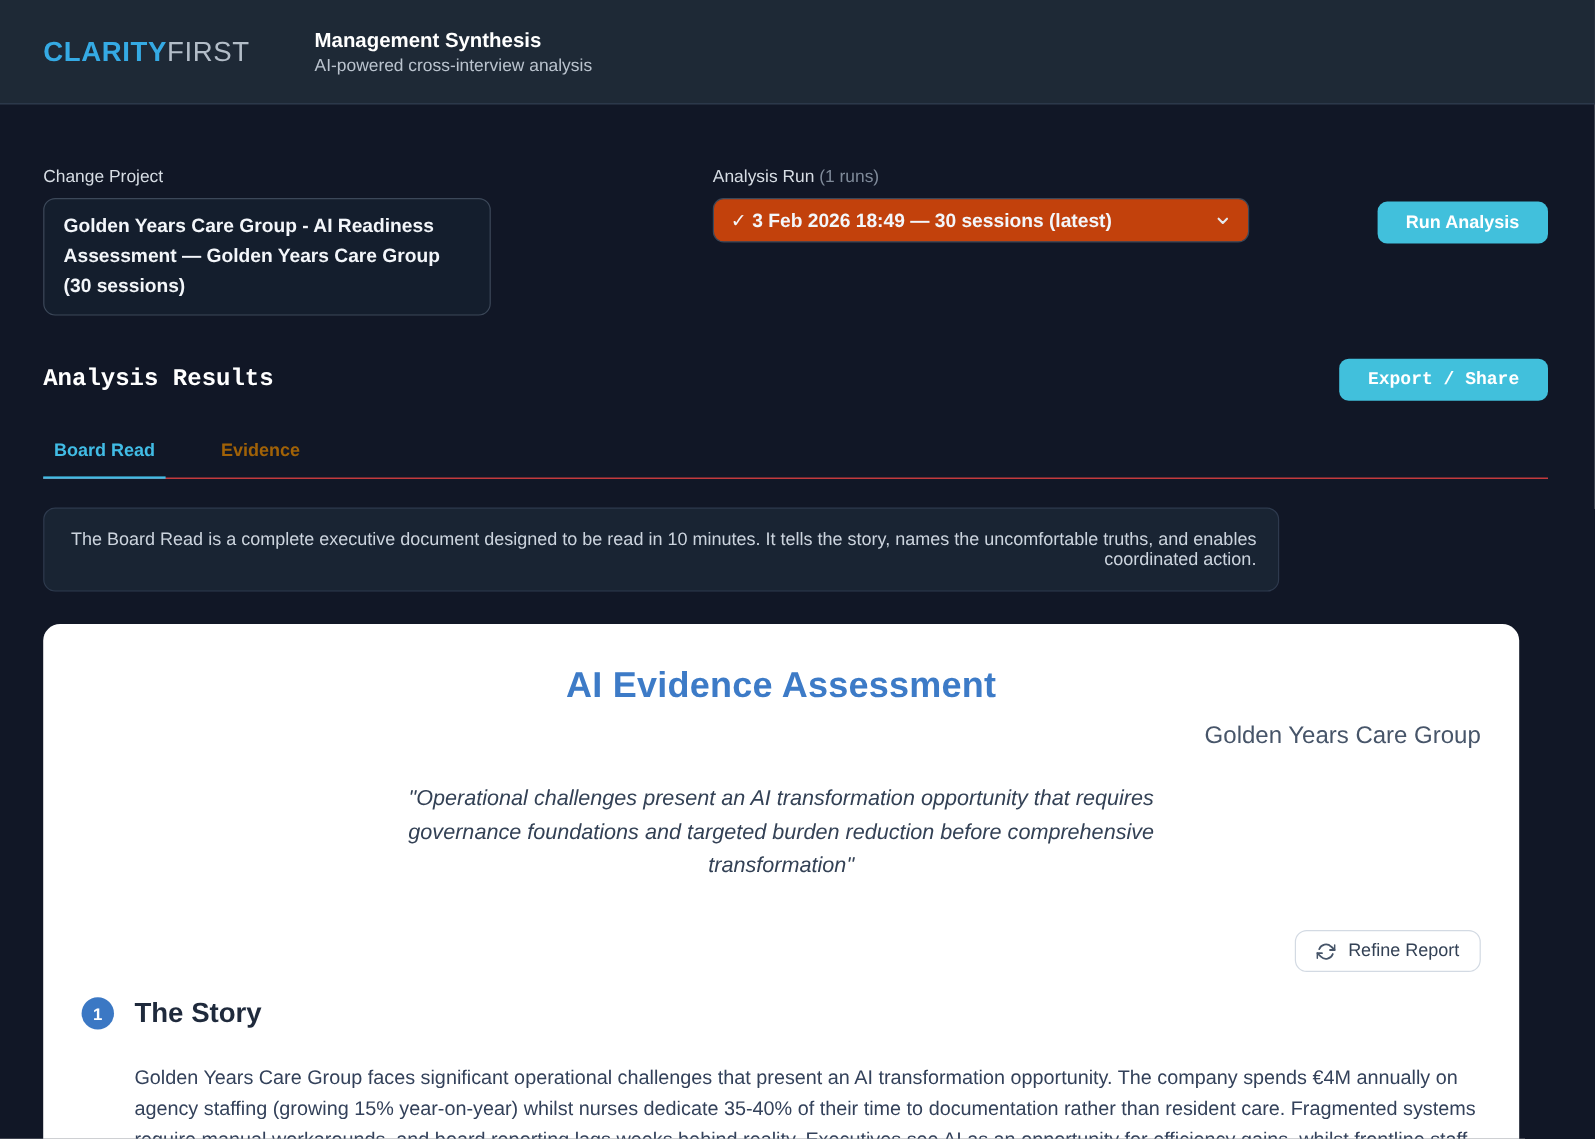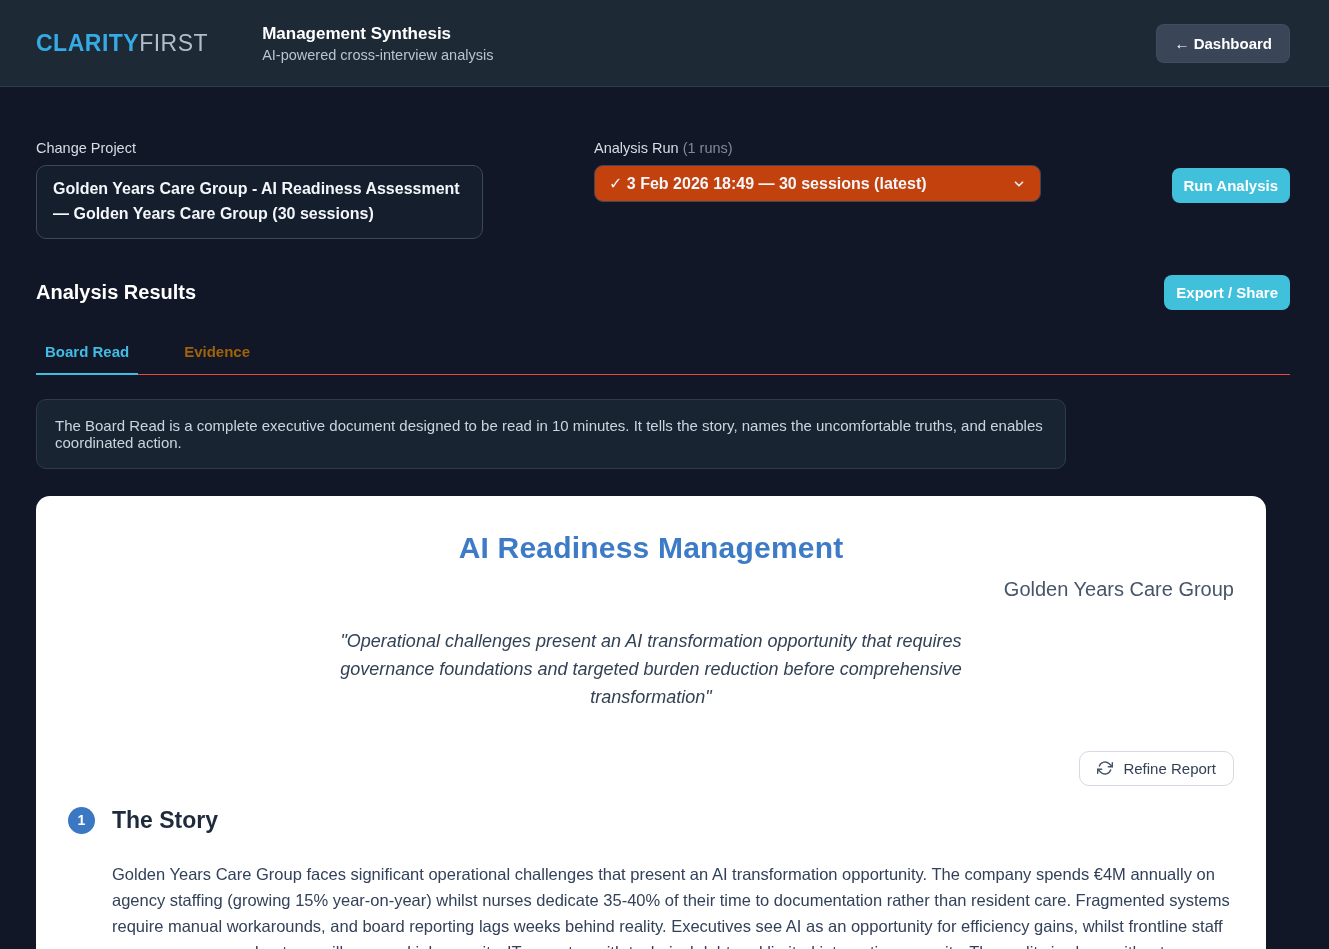--- a/index.html
+++ b/index.html
@@ -43,21 +43,21 @@
   .controls {
     display:flex;
     align-items:flex-start;
     padding:29px 39px 0 36px;
     margin-top:24px;
   }
   .field-label { font-size:14.5px; color:#d7dde4; margin-bottom:9px; }
   .field-label .muted { color:#7f8a99; }
   .project-group { width:447px; }
   .project-select {
-    width:447px;
+    width:373px;
     background:#141e2d;
     border:1px solid #3c4859;
     border-radius:10px;
     padding:11px 16px;
     font-size:16px;
     font-weight:600;
     line-height:1.55;
     color:#f3f6fa;
     cursor:pointer;
   }
@@ -77,33 +77,34 @@
     color:#f3f6fa;
     cursor:pointer;
   }
   .chev { display:flex; align-items:center; color:#e5e9ef; }
   .cta-btn {
     background:#41c0dc;
     border:none;
     color:#ffffff;
     font-weight:700;
     font-size:15px;
-    padding:9px 12px;
+    padding:9px 24px;
     border-radius:8px;
     cursor:pointer;
     font-family:inherit;
   }
   .run-btn { margin-left:auto; margin-top:28px; }
 
   
   .results-header {
     display:flex;
     align-items:center;
     justify-content:space-between;
     padding:36px 39px 0 36px;
+    font-family:Liberation Mono, monospace;
   }
   .results-heading { font-size:20px; font-weight:700; color:#ffffff; }
 
   .tabs {
     display:flex;
     gap:37px;
     margin:27px 39px 0 36px;
     border-bottom:1px solid #ef4444;
   }
   .tab {
@@ -119,20 +120,21 @@
 
   .info-box {
     margin:24px 63px 0 36px;
     width:1030px;
     background:#192433;
     border:1px solid #2e3a4e;
     border-radius:10px;
     padding:17px 18px;
     font-size:15px;
     color:#ccd4de;
+    text-align:right;
   }
 
   
   .report-card {
     margin:27px 63px 0 36px;
     width:1230px;
     min-height:540px;
     background:#ffffff;
     border-radius:14px 14px 0 0;
     padding:35px 32px 40px 32px;
@@ -204,21 +206,20 @@
 <body>
 
 <header class="app-header">
   <div class="logo">
     <span class="p1">CLARITY</span><span class="p2">FIRST</span>
   </div>
   <div class="header-titles">
     <div class="header-title">Management Synthesis</div>
     <div class="header-subtitle">AI-powered cross-interview analysis</div>
   </div>
-  <button class="dashboard-btn">← Dashboard</button>
 </header>
 
 <div class="controls">
   <div class="project-group">
     <div class="field-label">Change Project</div>
     <div class="project-select">Golden Years Care Group - AI Readiness Assessment — Golden Years Care Group (30 sessions)</div>
   </div>
   <div class="run-group">
     <div class="field-label">
       <span>Analysis Run</span>
@@ -242,21 +243,21 @@
 </div>
 
 <nav class="tabs">
   <div class="tab active">Board Read</div>
   <div class="tab">Evidence</div>
 </nav>
 
 <div class="info-box">The Board Read is a complete executive document designed to be read in 10 minutes. It tells the story, names the uncomfortable truths, and enables coordinated action.</div>
 
 <section class="report-card">
-  <h1 class="report-title">AI Readiness Management</h1>
+  <h1 class="report-title">AI Evidence Assessment</h1>
   <div class="report-subtitle">Golden Years Care Group</div>
   <div class="report-quote">"Operational challenges present an AI transformation opportunity that requires governance foundations and targeted burden reduction before comprehensive transformation"</div>
 
   <div class="refine-row">
     <button class="refine-btn">
       <span style="display:flex;align-items:center;">
         <svg width="16" height="16" viewBox="0 0 24 24" fill="none" stroke="#475569" stroke-width="2.2" stroke-linecap="round" stroke-linejoin="round">
           <polyline points="23 4 23 10 17 10"></polyline>
           <polyline points="1 20 1 14 7 14"></polyline>
           <path d="M3.51 9a9 9 0 0 1 14.85-3.36L23 10"></path>

